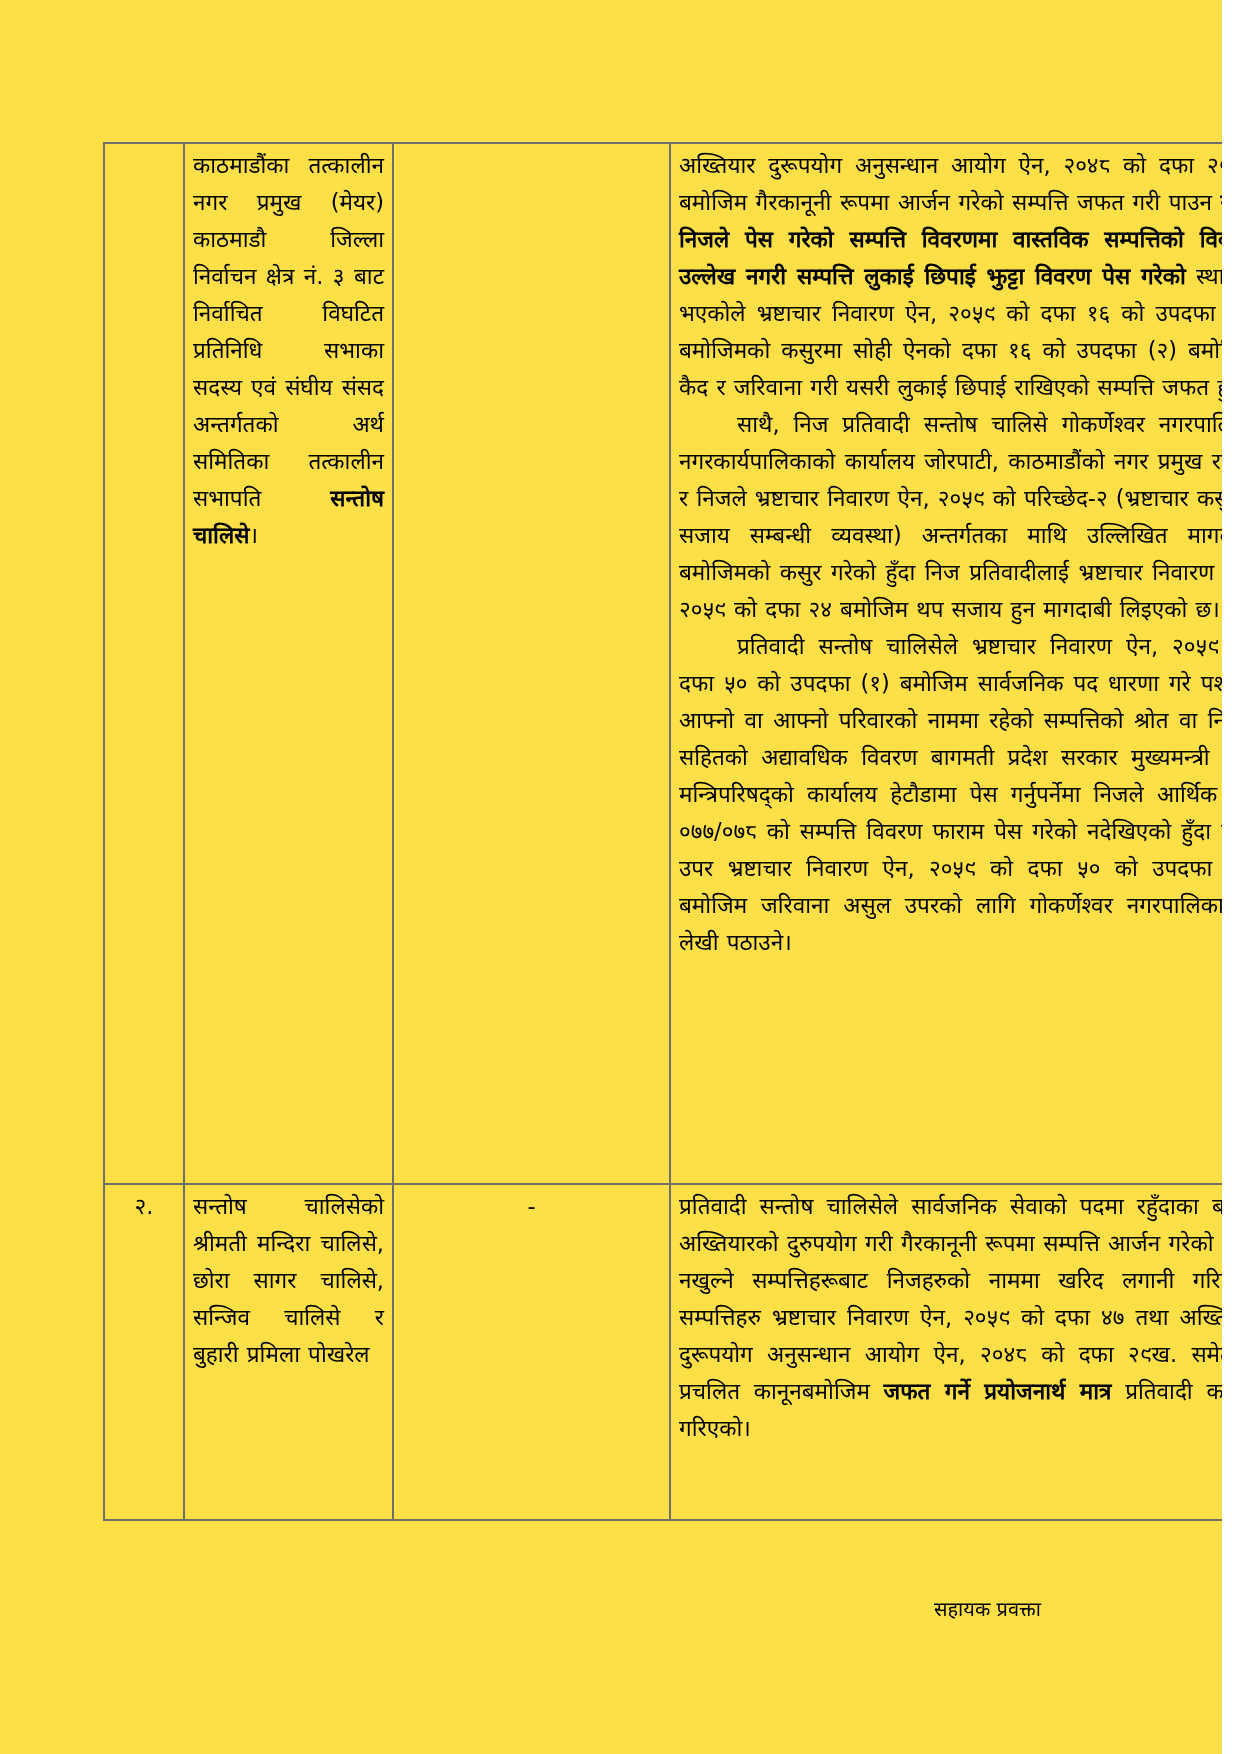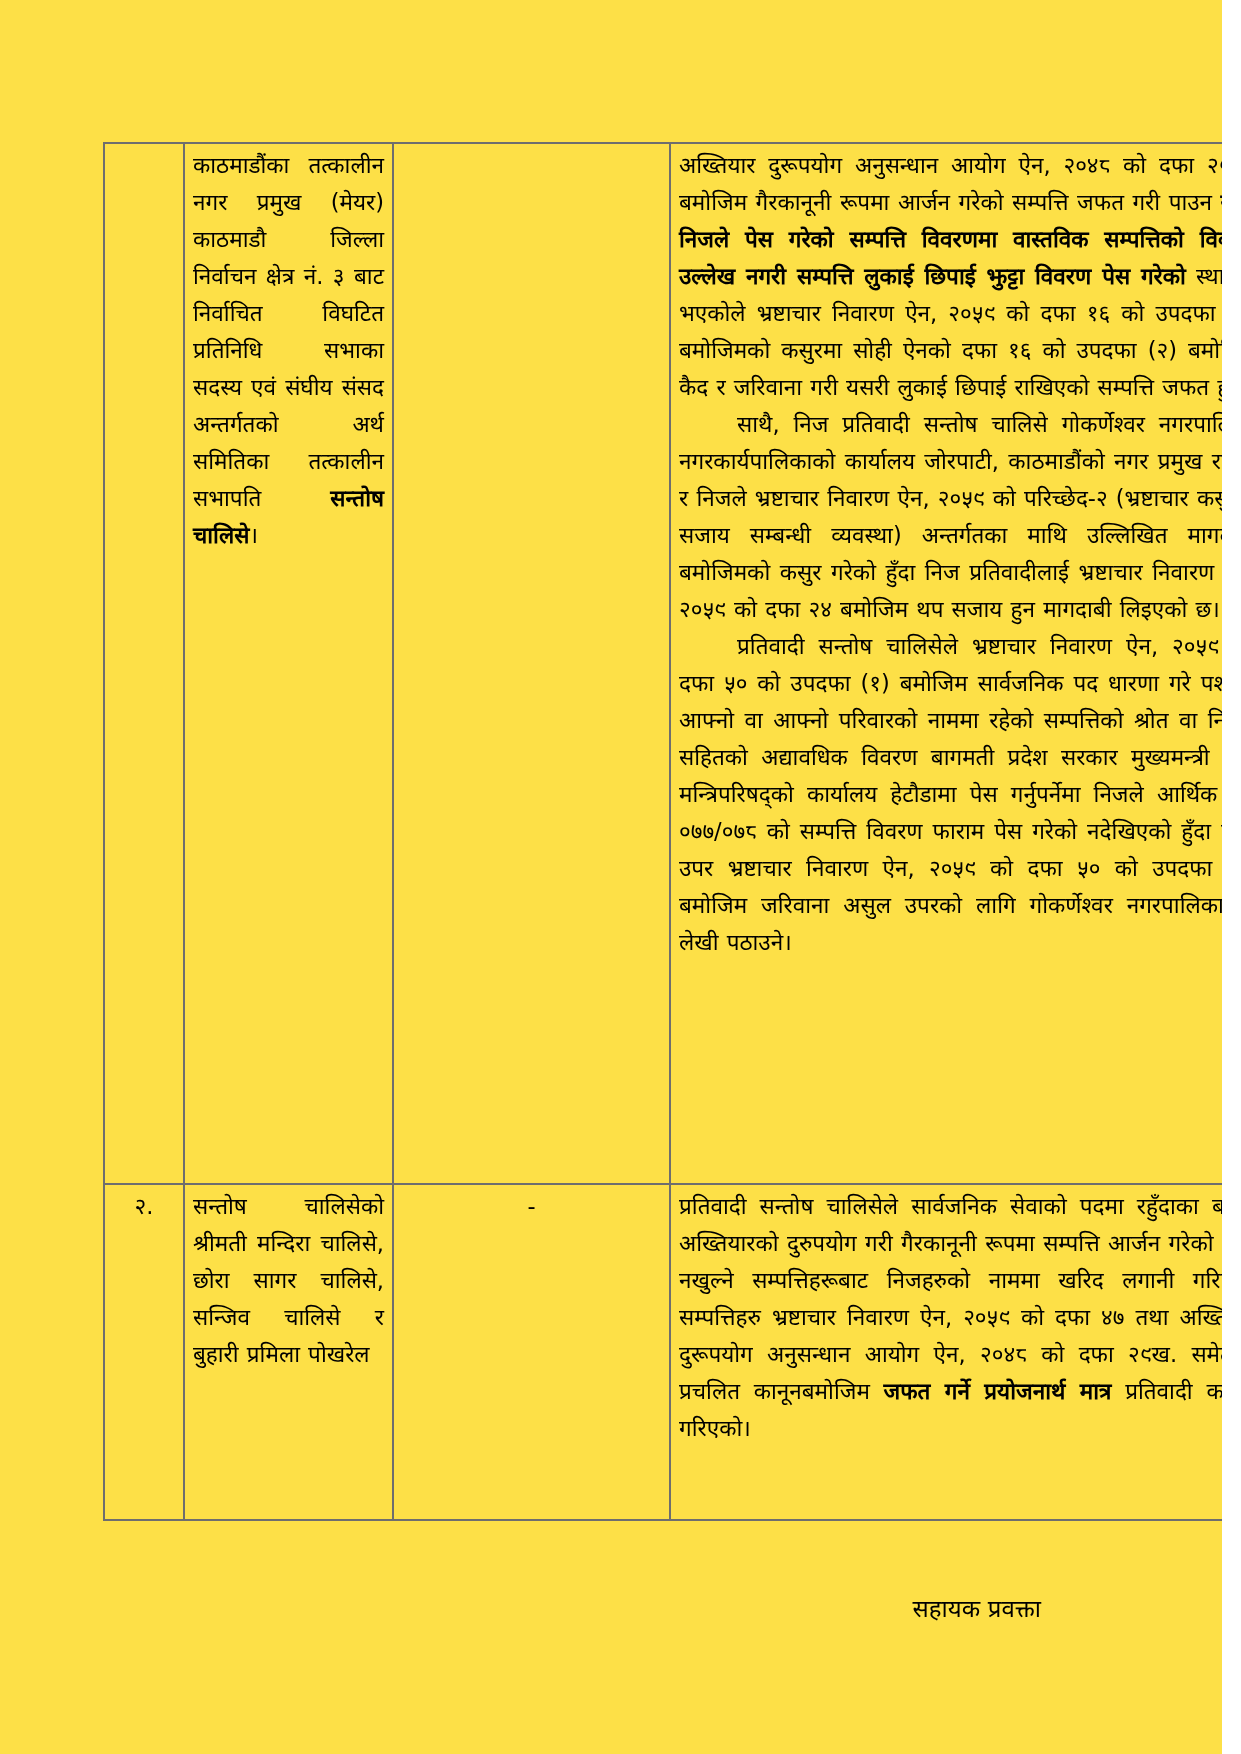--- a/index.html
+++ b/index.html
@@ -42,21 +42,21 @@
     text-align: justify;
     text-align-last: left;
   }
   .para.indent { text-indent: 58px; }
   b { font-weight: bold; }
   .signature {
     position: absolute;
     top: 1586px;
     right: 181px;
     text-align: left;
-    font-size: 24px;
+    font-size: 20px;
     line-height: 46px;
     white-space: nowrap;
   }
 </style>
 </head>
 <body>
 
 <div class="page">
 
   <table class="case-table">

